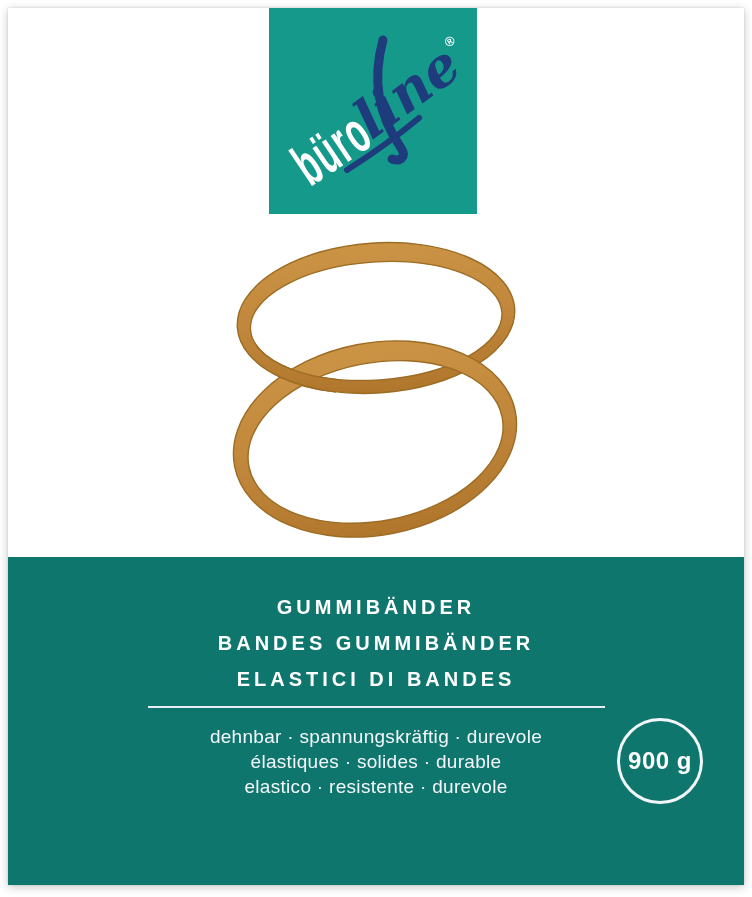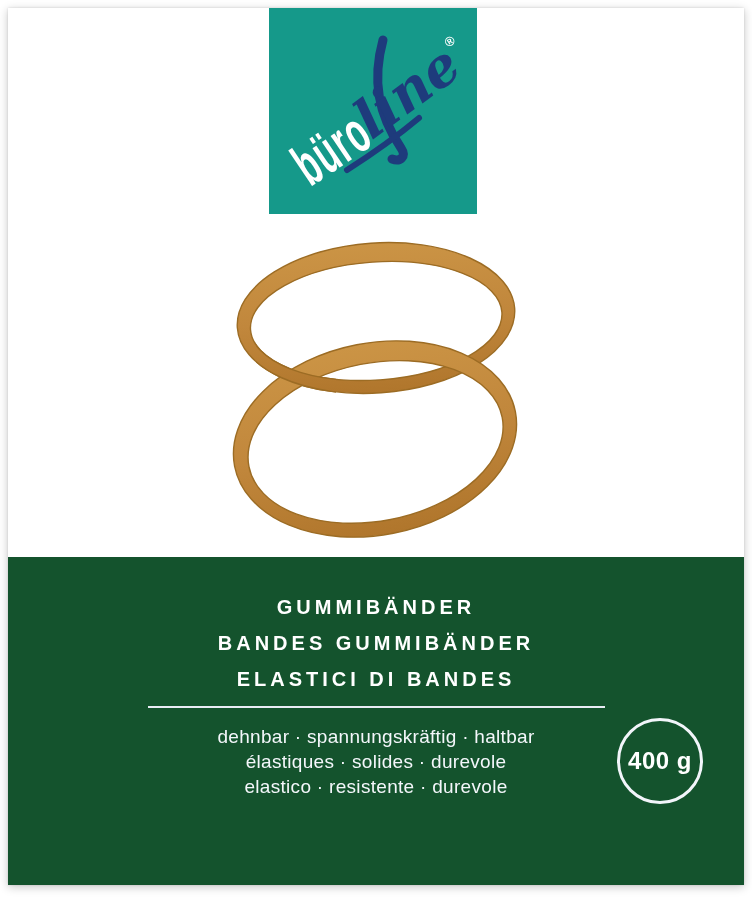--- a/index.html
+++ b/index.html
@@ -41,21 +41,21 @@
   .brand-reg{
     color:#ffffff;font-size:13px;font-weight:bold;
     vertical-align:38px;margin-left:1px;font-style:normal;
   }
   .swash-svg{position:absolute;left:0;top:0;z-index:1;}
   
   .bands-svg{position:absolute;left:192px;top:222px;}
   
   .info-panel{
     position:absolute;left:0;top:549px;width:736px;height:328px;
-    background:#14532d;color:#ffffff;
+    background:#0f766e;color:#ffffff;
   }
   .titles{
     padding-top:32px;text-align:center;
     font-size:20px;font-weight:bold;letter-spacing:4px;
     line-height:36px;
   }
   .divider{
     width:457px;height:2px;background:#e8ecf4;
     margin:9px auto 0 auto;border:none;
   }
@@ -120,22 +120,22 @@
   </svg>
 
   <div class="info-panel">
     <div class="titles">
       <div>GUMMIBÄNDER</div>
       <div>BANDES GUMMIBÄNDER</div>
       <div>ELASTICI DI BANDES</div>
     </div>
     <div class="divider"></div>
     <div class="features">
-      <div>dehnbar · spannungskräftig · haltbar</div>
-      <div>élastiques · solides · durevole</div>
+      <div>dehnbar · spannungskräftig · durevole</div>
+      <div>élastiques · solides · durable</div>
       <div>elastico · resistente · durevole</div>
     </div>
     <div class="weight-badge">
-      <span class="weight-label">400 g</span>
+      <span class="weight-label">900 g</span>
     </div>
   </div>
 
 </div>
 
 </body></html>

